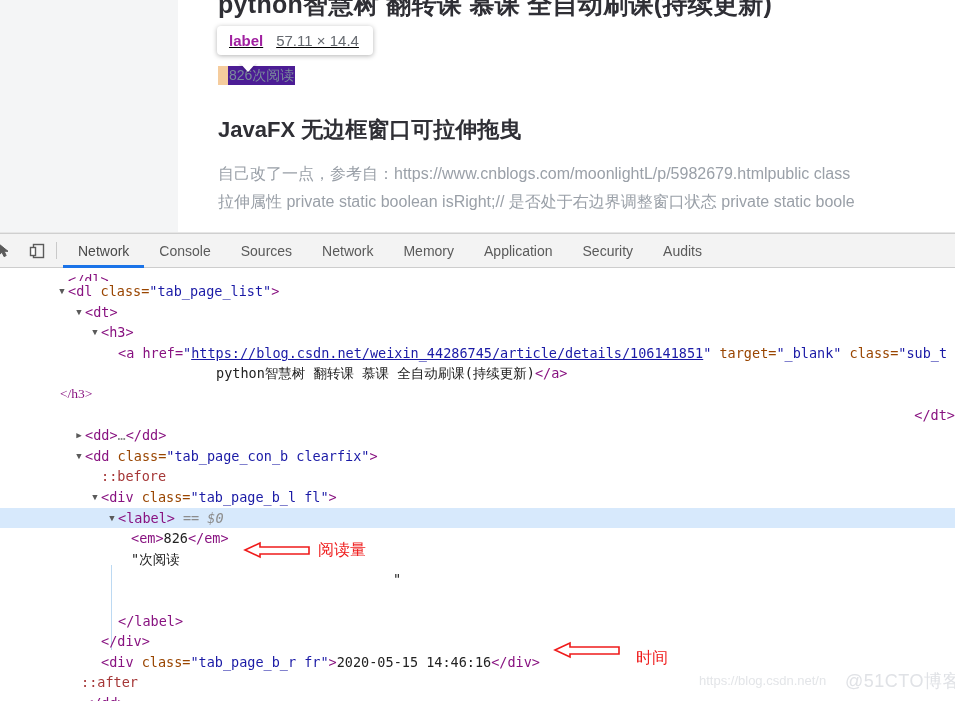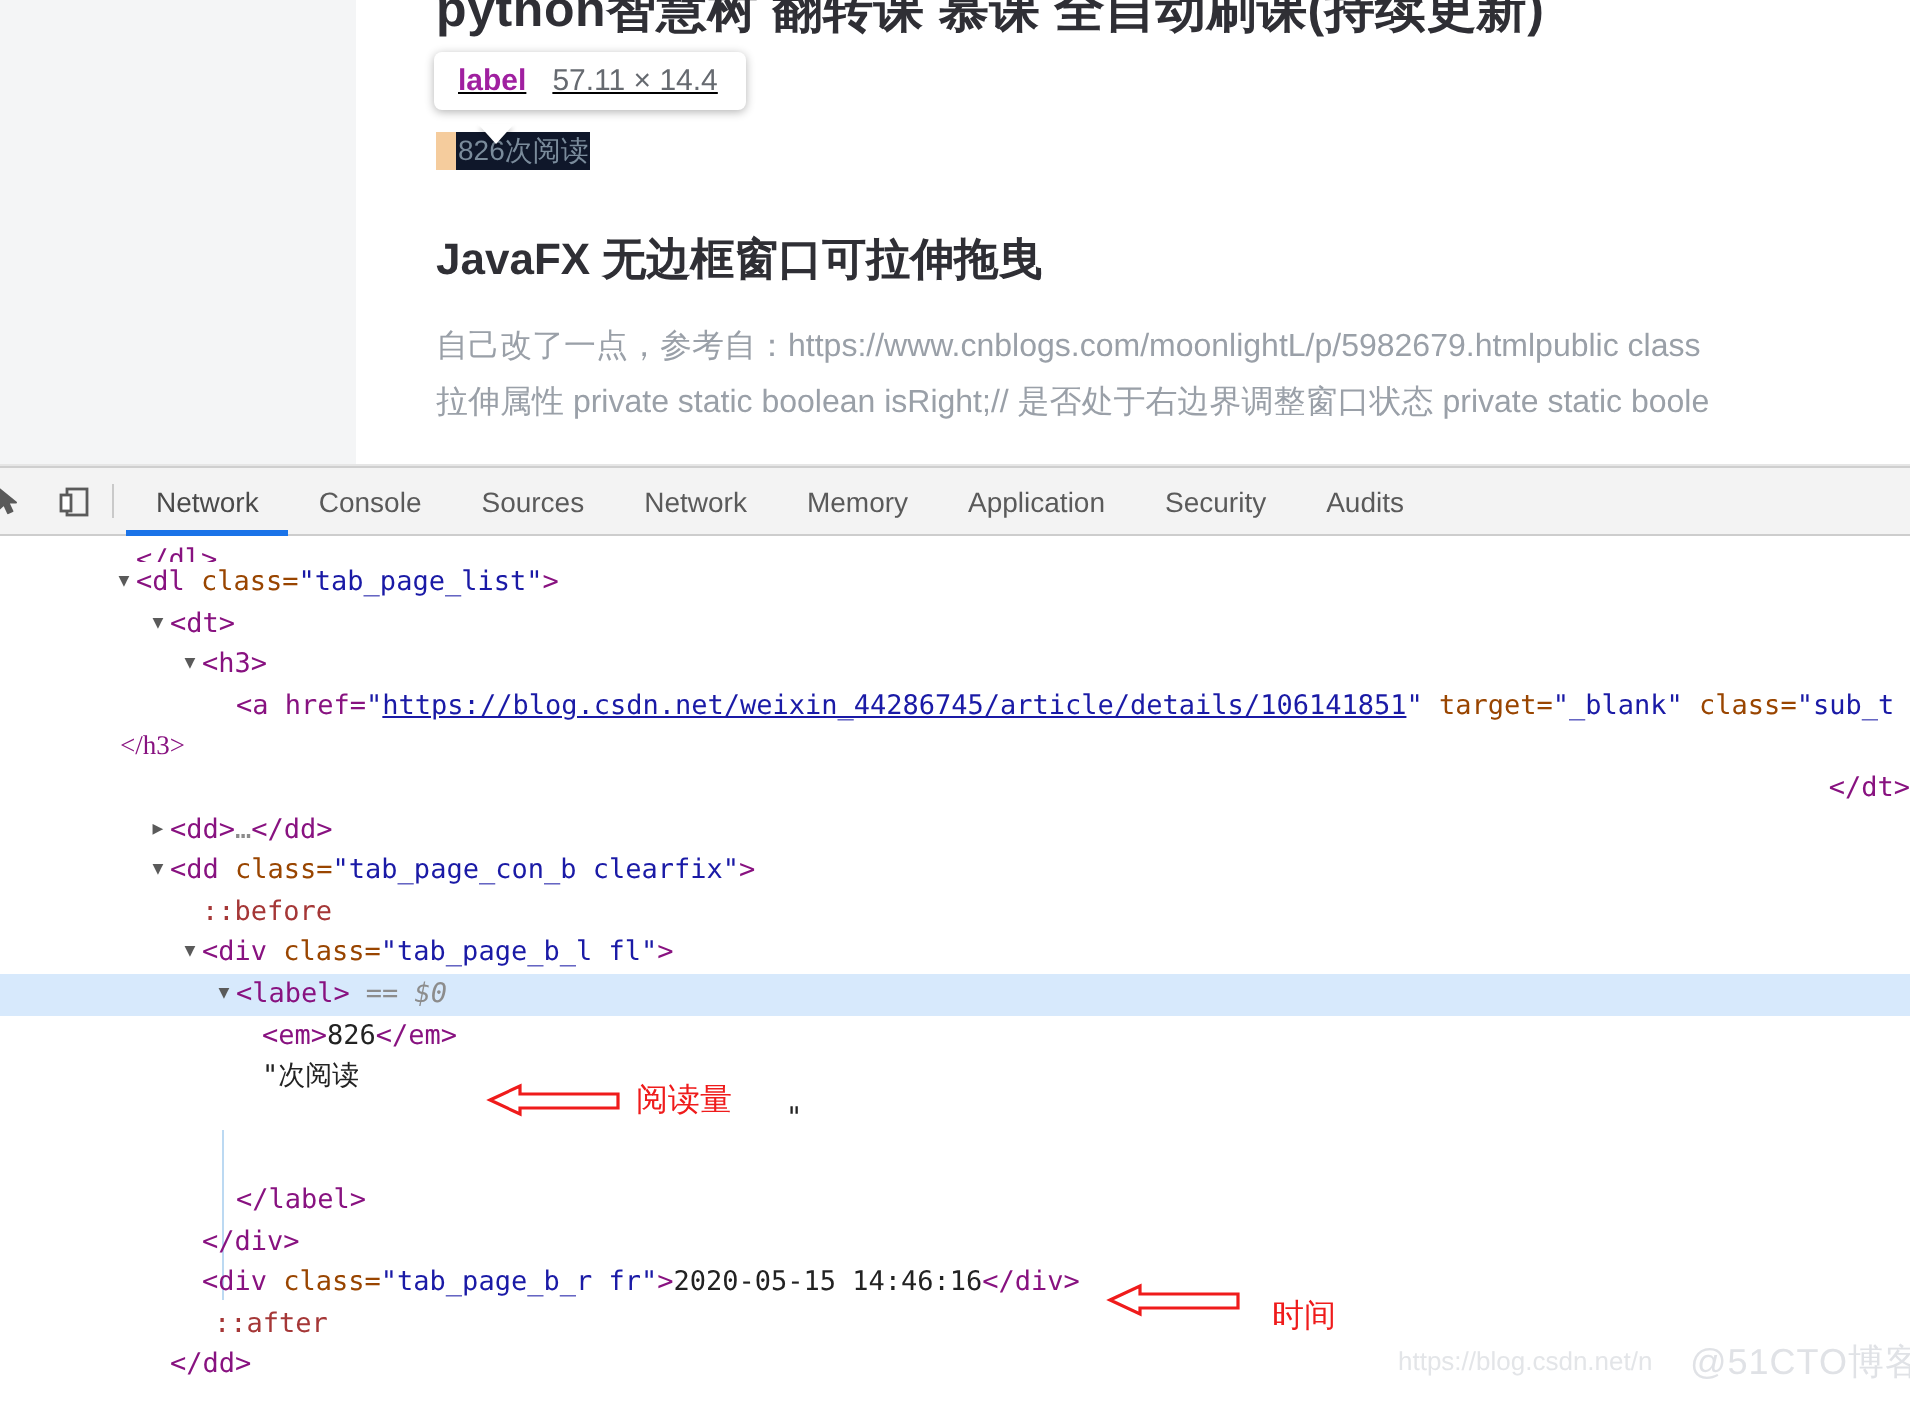--- a/index.html
+++ b/index.html
@@ -32,21 +32,21 @@
     font-size:17px;color:#9aa0a8;white-space:nowrap;
   }
   .pg-reads-wrap{
     position:absolute;left:40px;top:66px;height:20px;
   }
   .pg-pad-box{
     display:inline-block;width:10px;height:19px;
     background:#f5cc9d;vertical-align:top;
   }
   .pg-reads{
-    display:inline-block;background:#0f172a;color:#7a8b9b;
+    display:inline-block;background:#4c1d95;color:#7a8b9b;
     font-size:14px;line-height:19px;height:19px;vertical-align:top;
     padding:0 1px;
   }
   .pg-title2{
     position:absolute;left:40px;top:115px;
     font-size:22px;font-weight:bold;color:#2f2f35;white-space:nowrap;
   }
   .pg-body{
     position:absolute;left:40px;top:160px;
     font-size:16px;color:#9aa0a8;line-height:28px;white-space:nowrap;
@@ -233,20 +233,23 @@
     </div>
 
     <div class="node" style="padding-left:101px;">
       <span class="twisty" style="left:90px;">▼</span><span class="tag">&lt;h3&gt;</span>
     </div>
 
     <div class="node" style="padding-left:118px;">
       <span class="tag">&lt;a href=</span><span class="val">"</span><span class="link">https://blog.csdn.net/weixin_44286745/article/details/106141851</span><span class="val">"</span><span class="attr"> target=</span><span class="val">"_blank"</span><span class="attr"> class=</span><span class="val">"sub_t</span>
     </div>
 
+    <div class="node" style="padding-left:216px;">
+      <span class="txt">python智慧树 翻转课 慕课 全自动刷课(持续更新)</span><span class="tag">&lt;/a&gt;</span>
+    </div>
 
     <div class="node" style="padding-left:60px;font-family:Liberation Serif, serif;">
       <span class="tag">&lt;/h3&gt;</span>
     </div>
 
     <div class="node" style="text-align:right;">
       <span class="tag">&lt;/dt&gt;</span>
     </div>
 
     <div class="node" style="padding-left:85px;">
@@ -288,21 +291,21 @@
     </div>
 
     <div class="node" style="padding-left:101px;">
       <span class="tag">&lt;/div&gt;</span>
     </div>
 
     <div class="node" style="padding-left:101px;">
       <span class="tag">&lt;div</span><span class="attr"> class=</span><span class="val">"tab_page_b_r fr"</span><span class="tag">&gt;</span><span class="txt">2020-05-15 14:46:16</span><span class="tag">&lt;/div&gt;</span>
     </div>
 
-    <div class="node" style="padding-left:107px;">
+    <div class="node" style="padding-left:81px;">
       <span class="pseudo">::after</span>
     </div>
 
     <div class="node" style="padding-left:85px;">
       <span class="tag">&lt;/dd&gt;</span>
     </div>
   </div>
 </div>
 
 <svg class="red-arrow" style="left:243px;top:539px;" width="68" height="22" viewBox="0 0 68 22">

